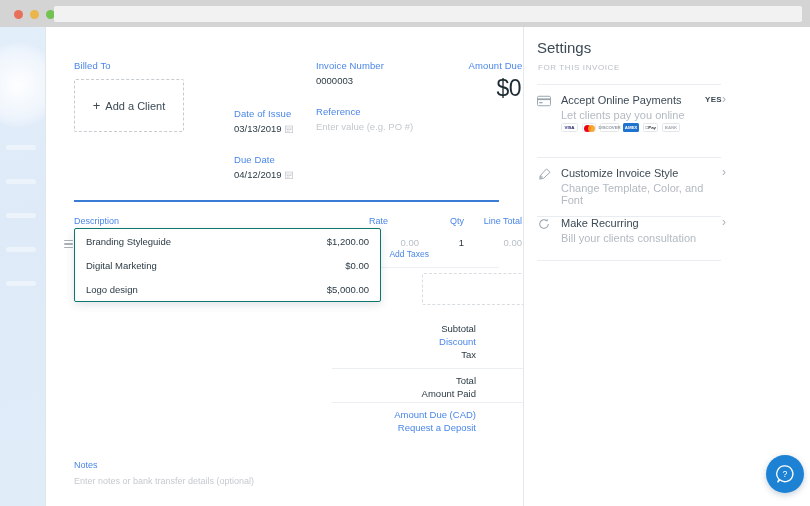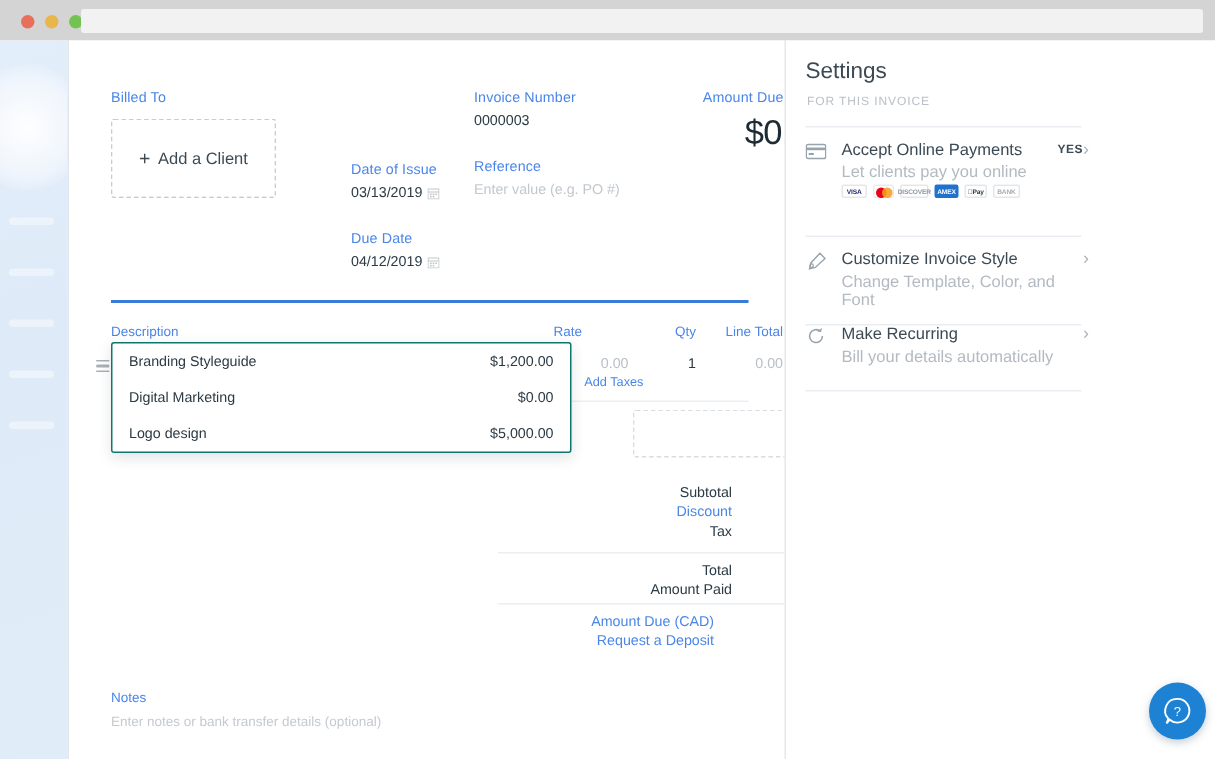--- a/index.html
+++ b/index.html
@@ -147,21 +147,21 @@
     border: 1px dashed #d8dde2; border-radius: 2px;
   }
   .item-sep {
     position: absolute; left: 28px; top: 240px; width: 425px; height: 1px;
     background: #eceff2;
   }
 
   
   .totals { position: absolute; left: 270px; top: 296px; width: 240px; font-size: 9.5px; }
   .tot-row { position: relative; height: 13px; }
-  .tot-label { position: absolute; right: 68px; color: #2b3a44; }
+  .tot-label { position: absolute; right: 80px; color: #2b3a44; }
   .tot-label.link { color: #4a86e8; }
   .tot-rule { position: absolute; left: 16px; top: 340px; width: 215px; height: 1px; background: #eceff2; }
   .tot-rule2 { position: absolute; left: 16px; top: 373px; width: 215px; height: 1px; background: #eceff2; }
   .due-label { position: absolute; right: 80px; color: #4a86e8; }
   .deposit-link { position: absolute; right: 80px; color: #4a86e8; }
 
   
   .notes-sec { position: absolute; left: 28px; top: 433px; width: 300px; }
   .sec-label { font-size: 9px; color: #4a86e8; }
   .sec-ph { font-size: 9px; color: #c5cad0; margin-top: 6px; }
@@ -462,21 +462,21 @@
 
   <div class="set-rule" style="top:189px"></div>
 
   <div class="set-item" style="top:190px; height:34px;">
     <svg class="set-icon" viewBox="0 0 14 14">
       <path d="M12 7 a5 5 0 1 1 -1.6 -3.6" fill="none" stroke="#97a3ad" stroke-width="1.2"></path>
       <path d="M11.6 0.8 L11 3.8 L8 3.4 Z" fill="#97a3ad"></path>
     </svg>
     <div class="set-title">Make Recurring</div>
     <div class="chevron">›</div>
-    <div class="set-desc">Bill your details automatically</div>
+    <div class="set-desc">Bill your clients consultation</div>
   </div>
 
   <div class="set-rule" style="top:233px"></div>
 </div>
 
 <div class="help-btn">
   <svg width="22" height="22" viewBox="0 0 24 24">
     <path d="M12 3.2 a8.6 8.6 0 1 1 -5.6 15.1 L4 21 l1.4 -3.3 A8.6 8.6 0 0 1 12 3.2 Z" fill="none" stroke="#ffffff" stroke-width="1.4"></path>
     <text x="12" y="15.4" font-family="Liberation Sans, sans-serif" font-size="9.5" fill="#ffffff" text-anchor="middle">?</text>
   </svg>

